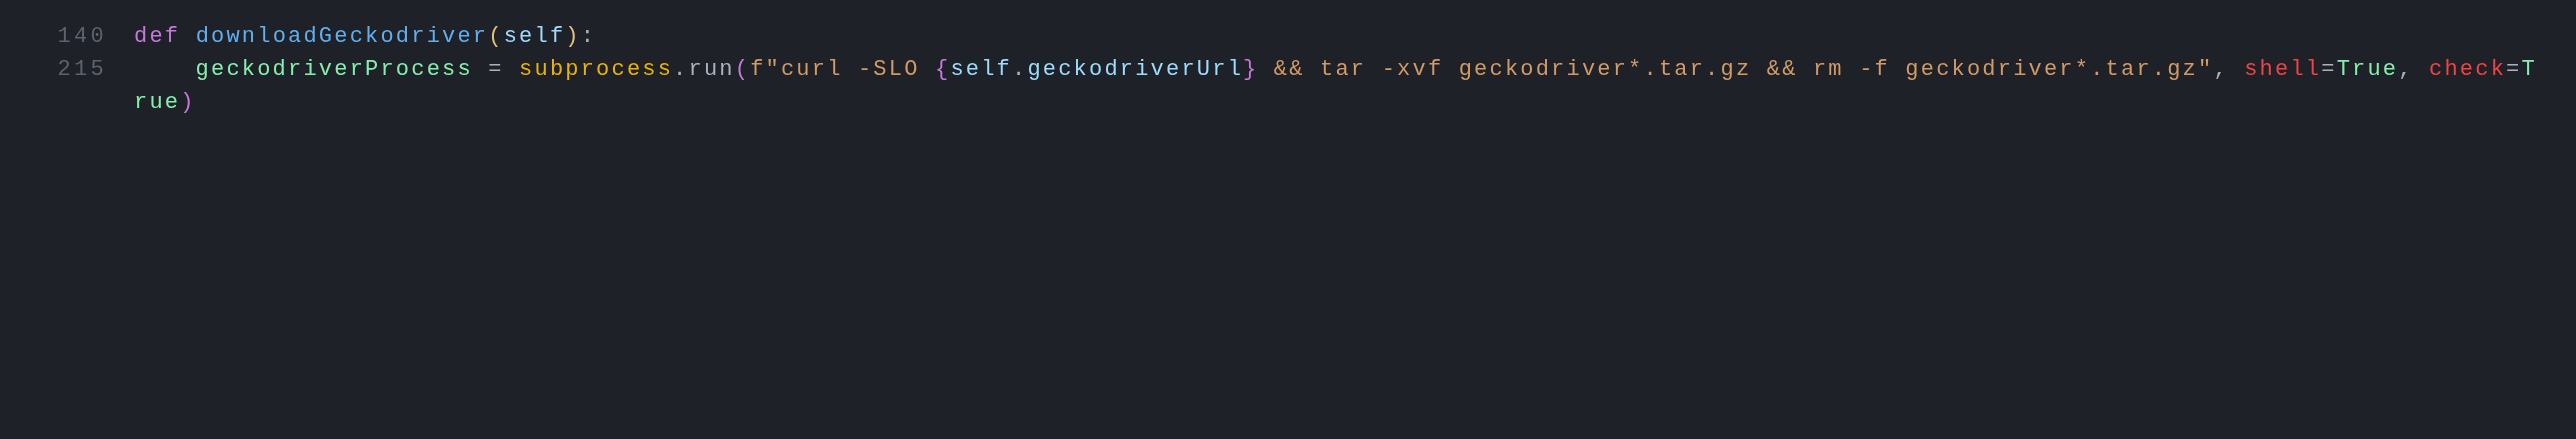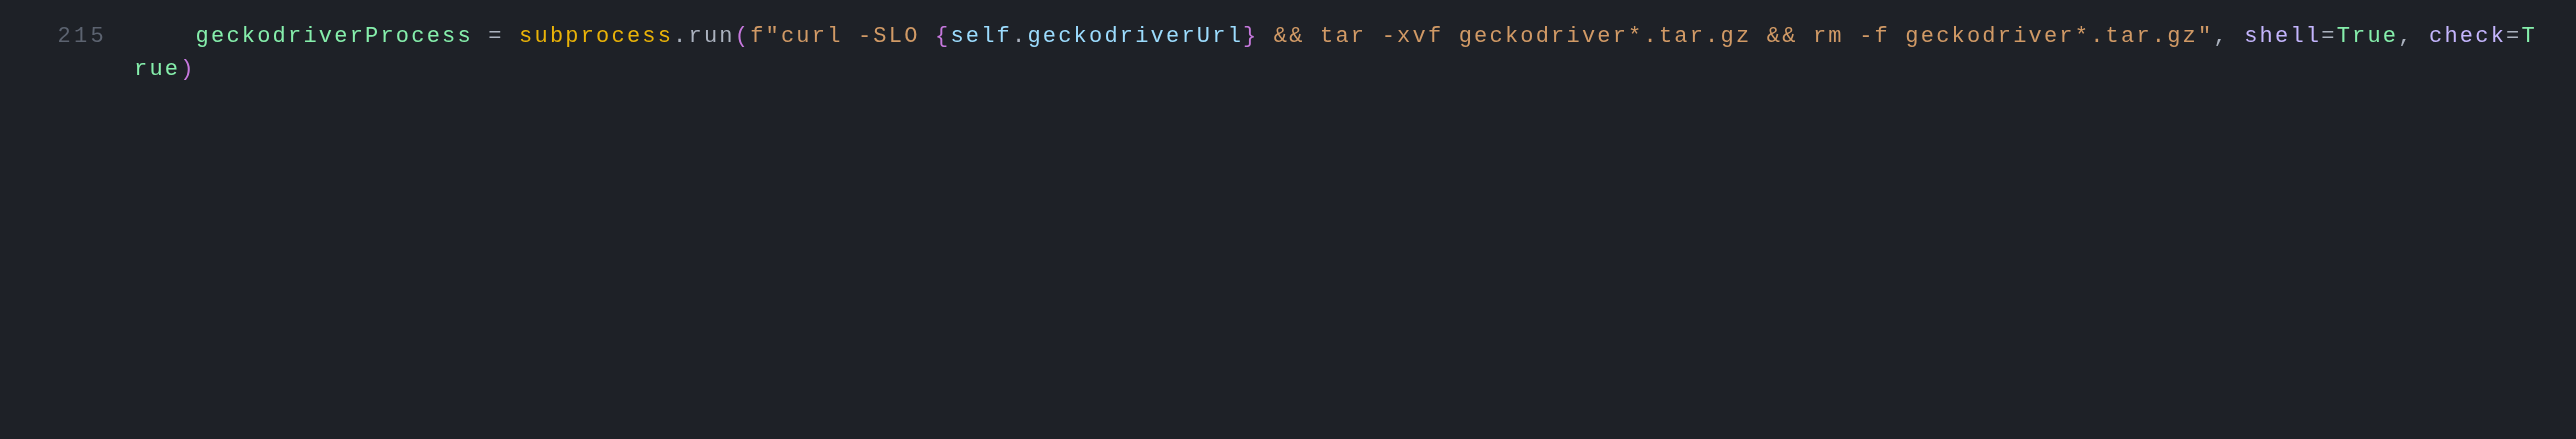--- a/index.html
+++ b/index.html
@@ -46,32 +46,36 @@
   .tok-keyword { color: #c678dd; }
   .tok-func { color: #61afef; }
   .tok-self { color: #9cdcfe; }
   .tok-var { color: #86efac; }
   .tok-op { color: #abb2bf; }
   .tok-obj { color: #eab308; }
   .tok-method { color: #abb2bf; }
   .tok-string { color: #d19a66; }
   .tok-fstring-brace { color: #c678dd; }
   .tok-fstring-expr { color: #9cdcfe; }
-  .tok-kwarg { color: #c4b5fd; }
+  .tok-kwarg { color: #ef4444; }
   .tok-const { color: #86efac; }
   .tok-punct { color: #abb2bf; }
   .tok-colon { color: #abb2bf; }
   .tok-paren { color: #e5c07b; }
   .tok-paren2 { color: #c678dd; }
 </style>
 </head>
 <body>
 
 <div class="editor">
 
+  <div class="line">
+    <span class="gutter">140</span>
+    <span class="code"><span class="tok-keyword">def</span><span> </span><span class="tok-func">downloadGeckodriver</span><span class="tok-paren">(</span><span class="tok-self">self</span><span class="tok-paren">)</span><span class="tok-colon">:</span></span>
+  </div>
 
   <div class="line">
     <span class="gutter">215</span>
     <span class="code"><span>    </span><span class="tok-var">geckodriverProcess</span><span class="tok-op"> = </span><span class="tok-obj">subprocess</span><span class="tok-punct">.</span><span class="tok-method">run</span><span class="tok-paren2">(</span><span class="tok-string">f</span><span class="tok-string">"</span><span class="tok-string">curl -SLO </span><span class="tok-fstring-brace">{</span><span class="tok-fstring-expr">self</span><span class="tok-punct">.</span><span class="tok-fstring-expr">geckodriverUrl</span><span class="tok-fstring-brace">}</span><span class="tok-string"> &amp;&amp; tar -xvf geckodriver*.tar.gz &amp;&amp; rm -f geckodriver*.tar.gz</span><span class="tok-string">"</span><span class="tok-punct">, </span><span class="tok-kwarg">shell</span><span class="tok-op">=</span><span class="tok-const">True</span><span class="tok-punct">, </span><span class="tok-kwarg">check</span><span class="tok-op">=</span><span class="tok-const">True</span><span class="tok-paren2">)</span></span>
   </div>
 
 </div>
 
 
 </body></html>

